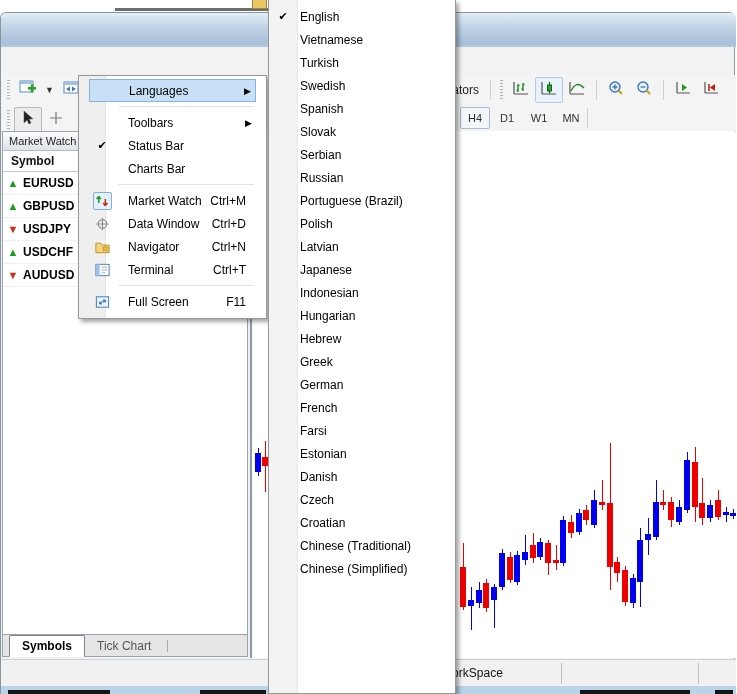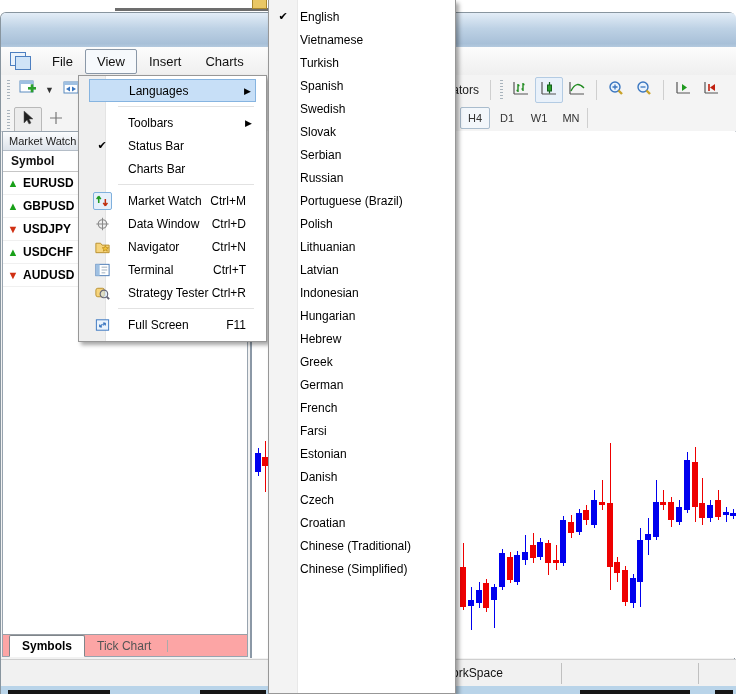--- a/index.html
+++ b/index.html
@@ -40,21 +40,21 @@
   
   .mw{position:absolute;left:2px;top:131px;width:246px;height:526px;background:#fff;border:1px solid #98a4af;box-sizing:border-box;}
   .mw-header{height:18px;background:linear-gradient(#fbfcfd,#dde3ea);border-bottom:1px solid #b4bdc7;
              font-size:11px;color:#222;display:flex;align-items:center;padding-left:6px;}
   .mw-colhead{height:20px;border-bottom:1px solid #c6c6c6;font-size:12px;font-weight:bold;color:#111;
               display:flex;align-items:center;padding-left:8px;}
   .mw-row{height:22px;display:flex;align-items:center;border-bottom:1px solid #f0f0f0;font-size:12px;font-weight:bold;color:#000;}
   .mw-row .arr{width:20px;text-align:center;font-size:11px;}
   .arr.up{color:#18a018;}
   .arr.down{color:#d03013;}
-  .mw-tabs{position:absolute;left:0;right:0;bottom:0;height:21px;background:#fca5a5;border-top:1px solid #9aa0a6;
+  .mw-tabs{position:absolute;left:0;right:0;bottom:0;height:21px;background:#e5e5e5;border-top:1px solid #9aa0a6;
            display:flex;align-items:flex-end;font-size:12px;}
   .tab{padding:3px 12px 3px;color:#555;}
   .tab.active{background:#fff;border:1px solid #7f8archive08a;border:1px solid #7f858a;border-bottom:1px solid #fff;
               font-weight:bold;color:#000;margin-left:6px;position:relative;top:1px;border-radius:2px 2px 0 0;}
   .tabsep{width:1px;height:12px;background:#aaa;margin:0 4px 4px;}
   
   .chart{position:absolute;left:250px;top:131px;width:485px;height:527px;background:#fff;border-left:2px solid #8b98a6;box-sizing:border-box;}
   .wick,.cbody{position:absolute;}
   .wick{width:1px;}
   .cbody{width:6px;}
@@ -90,33 +90,20 @@
 <body>
 
 <div class="screen">
 
   <div class="bg-edge"></div>
   <div class="bg-icon"></div>
 
   <div class="window"></div>
   <div class="titlebar"></div>
 
-  <div class="menubar">
-    <div class="appicon">
-        <div class="w1"></div>
-        <div class="w2"></div>
-      </div>
-    <div id="menubar-items" style="display:flex;align-items:center;">
-        <div class="menu-item">File</div>
-        <div class="menu-item open">View</div>
-        <div class="menu-item">Insert</div>
-        <div class="menu-item">Charts</div>
-        <div class="menu-item">Tools</div>
-      </div>
-  </div>
 
   <div class="toolbar1">
     <div class="lcluster">
       <div class="grip"></div>
       <div class="tbtn">
           <span id="ic-newchart"><svg width="18" height="16" viewBox="0 0 18 16">
               <rect x="1" y="1" width="13" height="11" fill="#fff" stroke="#5b8bc0"></rect>
               <rect x="1" y="1" width="13" height="3" fill="#9fc0e2"></rect>
               <rect x="9" y="7" width="8" height="2.6" fill="#2ca02c"></rect>
               <rect x="11.7" y="4.3" width="2.6" height="8" fill="#2ca02c"></rect>
@@ -399,33 +386,20 @@
             <svg width="18" height="16" viewBox="0 0 18 16">
               <rect x="2" y="2" width="14" height="12" fill="#fff" stroke="#4a7ab5"></rect>
               <rect x="2" y="2" width="4" height="12" fill="#9fc0e2"></rect>
               <path d="M8 5 H14 M8 8 H14 M8 11 H12" stroke="#9ab" stroke-width="1"></path>
             </svg>
           </span>
         </span>
         <span class="lbl">Terminal</span>
         <span class="sc">Ctrl+T</span>
       </div>
-      <div class="vm-row">
-        <span class="gut">
-          <span class="mi">
-            <svg width="18" height="16" viewBox="0 0 18 16">
-              <rect x="2" y="3" width="9" height="9" rx="2" fill="#f6d47c" stroke="#b98f2d"></rect>
-              <circle cx="10.5" cy="9" r="4" fill="rgba(210,230,250,.6)" stroke="#667" stroke-width="1.2"></circle>
-              <path d="M13.5 12 L16 14.5" stroke="#667" stroke-width="2"></path>
-            </svg>
-          </span>
-        </span>
-        <span class="lbl">Strategy Tester</span>
-        <span class="sc">Ctrl+R</span>
-      </div>
       <div class="vm-sep"></div>
       <div class="vm-row">
         <span class="gut">
           <span class="mi">
             <svg width="18" height="16" viewBox="0 0 18 16">
               <rect x="2.5" y="2.5" width="13" height="11" fill="#eaf3fc" stroke="#3a76c0"></rect>
               <path d="M6 10 L9 7 M6 10 h2.5 M6 10 v-2.5 M12 6 L9.5 8.5 M12 6 h-2.5 M12 6 v2.5" stroke="#3a76c0" stroke-width="1.2"></path>
             </svg>
           </span>
         </span>
@@ -443,56 +417,56 @@
       <div class="lg-row">
         <span class="gut"></span>
         <span class="lbl">Vietnamese</span>
       </div>
       <div class="lg-row">
         <span class="gut"></span>
         <span class="lbl">Turkish</span>
       </div>
       <div class="lg-row">
         <span class="gut"></span>
+        <span class="lbl">Swedish</span>
+      </div>
+      <div class="lg-row">
+        <span class="gut"></span>
         <span class="lbl">Spanish</span>
       </div>
       <div class="lg-row">
         <span class="gut"></span>
-        <span class="lbl">Swedish</span>
-      </div>
-      <div class="lg-row">
-        <span class="gut"></span>
         <span class="lbl">Slovak</span>
       </div>
       <div class="lg-row">
         <span class="gut"></span>
         <span class="lbl">Serbian</span>
       </div>
       <div class="lg-row">
         <span class="gut"></span>
         <span class="lbl">Russian</span>
       </div>
       <div class="lg-row">
         <span class="gut"></span>
         <span class="lbl">Portuguese (Brazil)</span>
       </div>
       <div class="lg-row">
         <span class="gut"></span>
         <span class="lbl">Polish</span>
       </div>
       <div class="lg-row">
         <span class="gut"></span>
-        <span class="lbl">Lithuanian</span>
-      </div>
-      <div class="lg-row">
-        <span class="gut"></span>
         <span class="lbl">Latvian</span>
       </div>
       <div class="lg-row">
         <span class="gut"></span>
+        <span class="lbl">Japanese</span>
+      </div>
+      <div class="lg-row">
+        <span class="gut"></span>
         <span class="lbl">Indonesian</span>
       </div>
       <div class="lg-row">
         <span class="gut"></span>
         <span class="lbl">Hungarian</span>
       </div>
       <div class="lg-row">
         <span class="gut"></span>
         <span class="lbl">Hebrew</span>
       </div>

